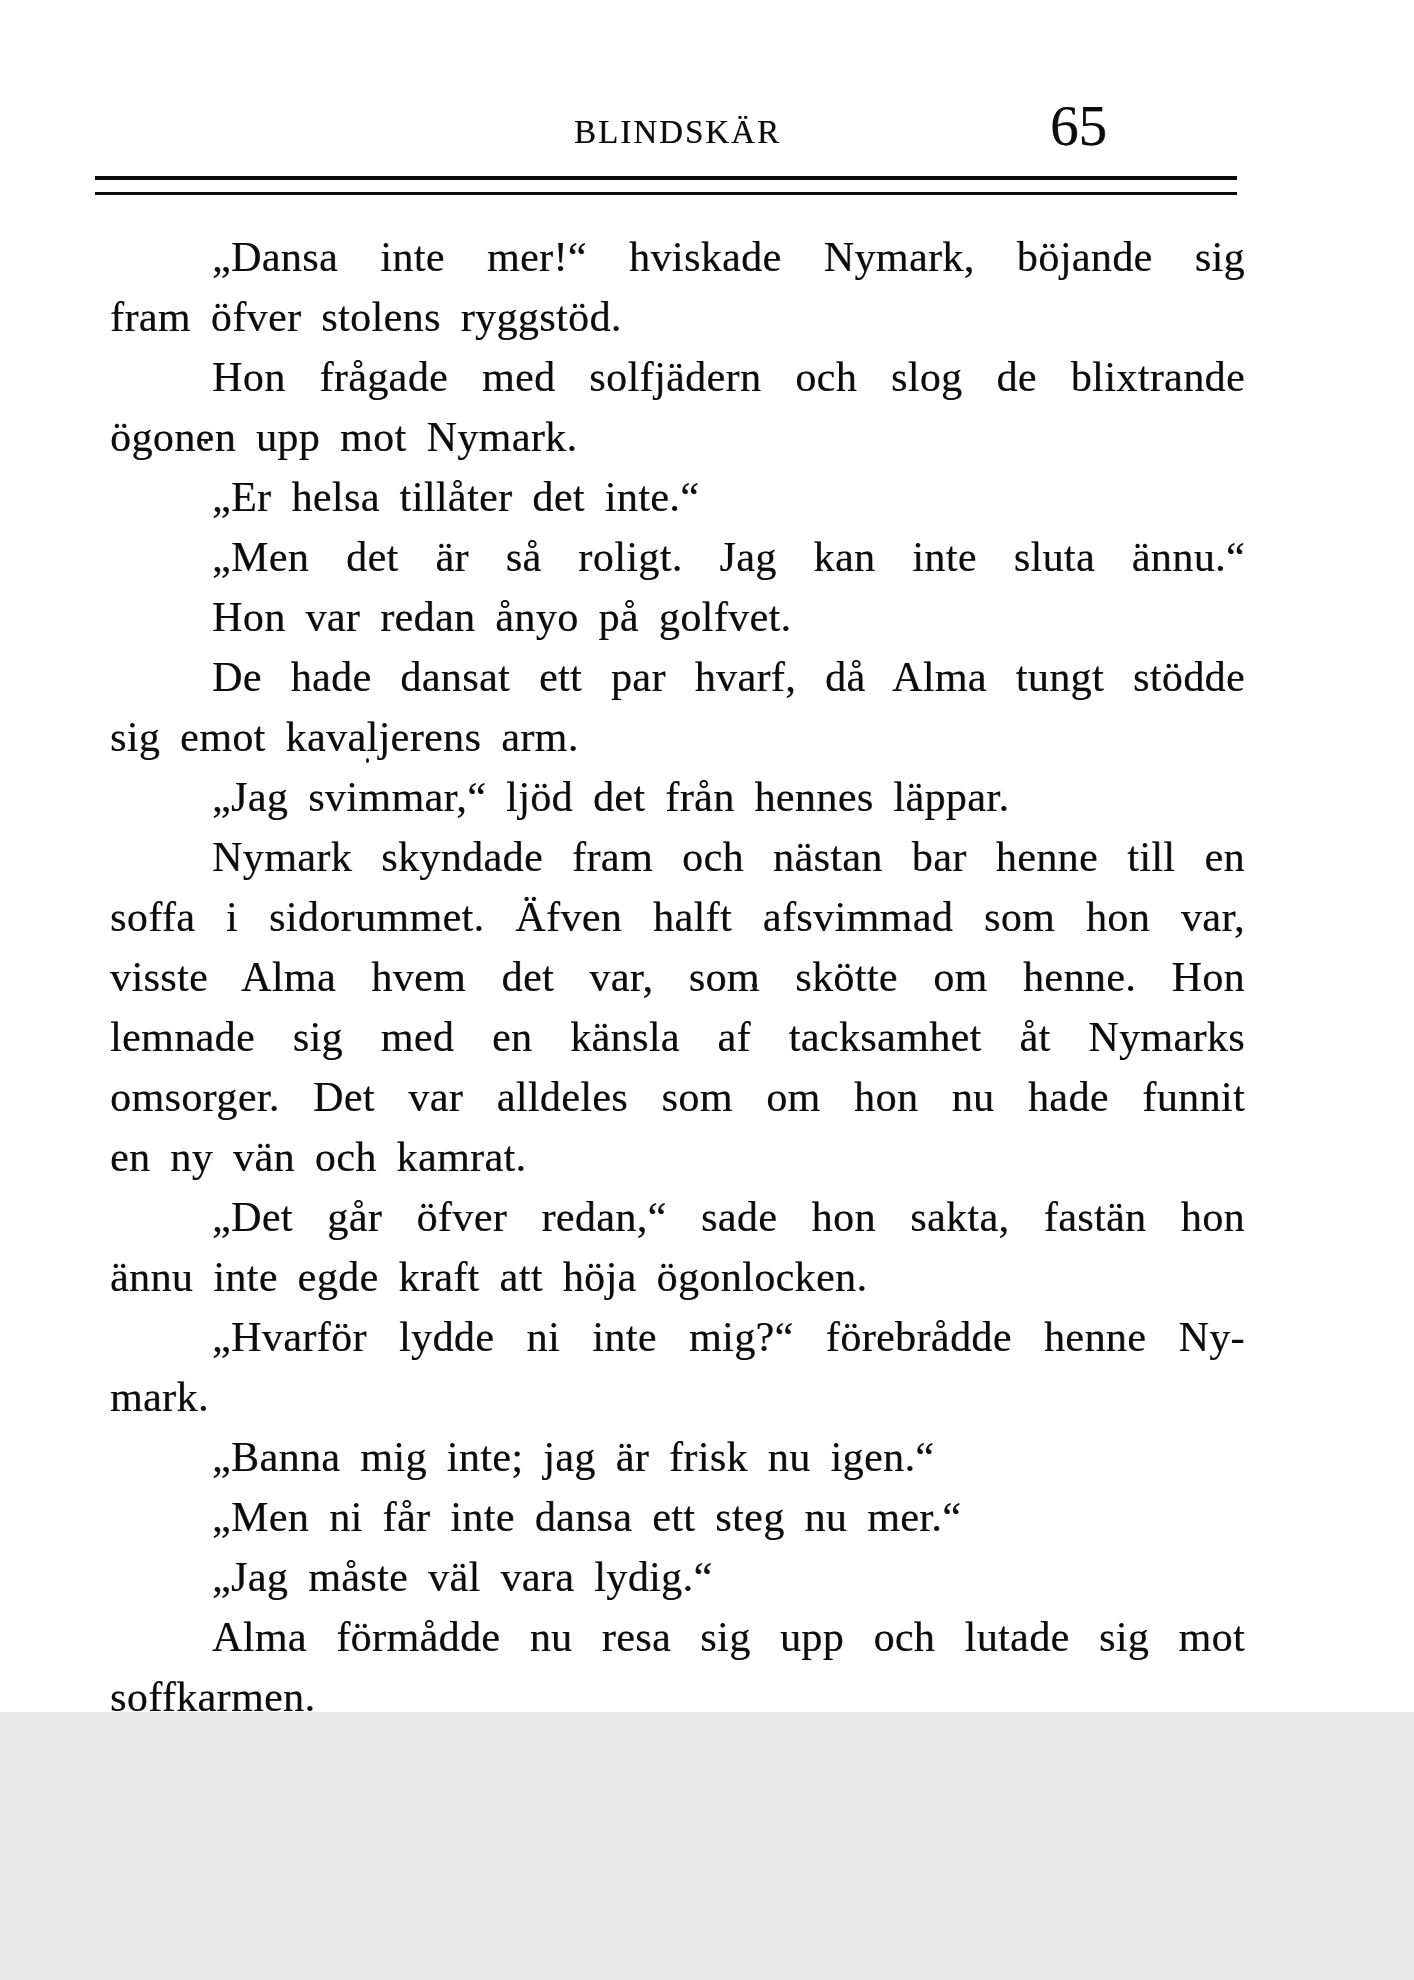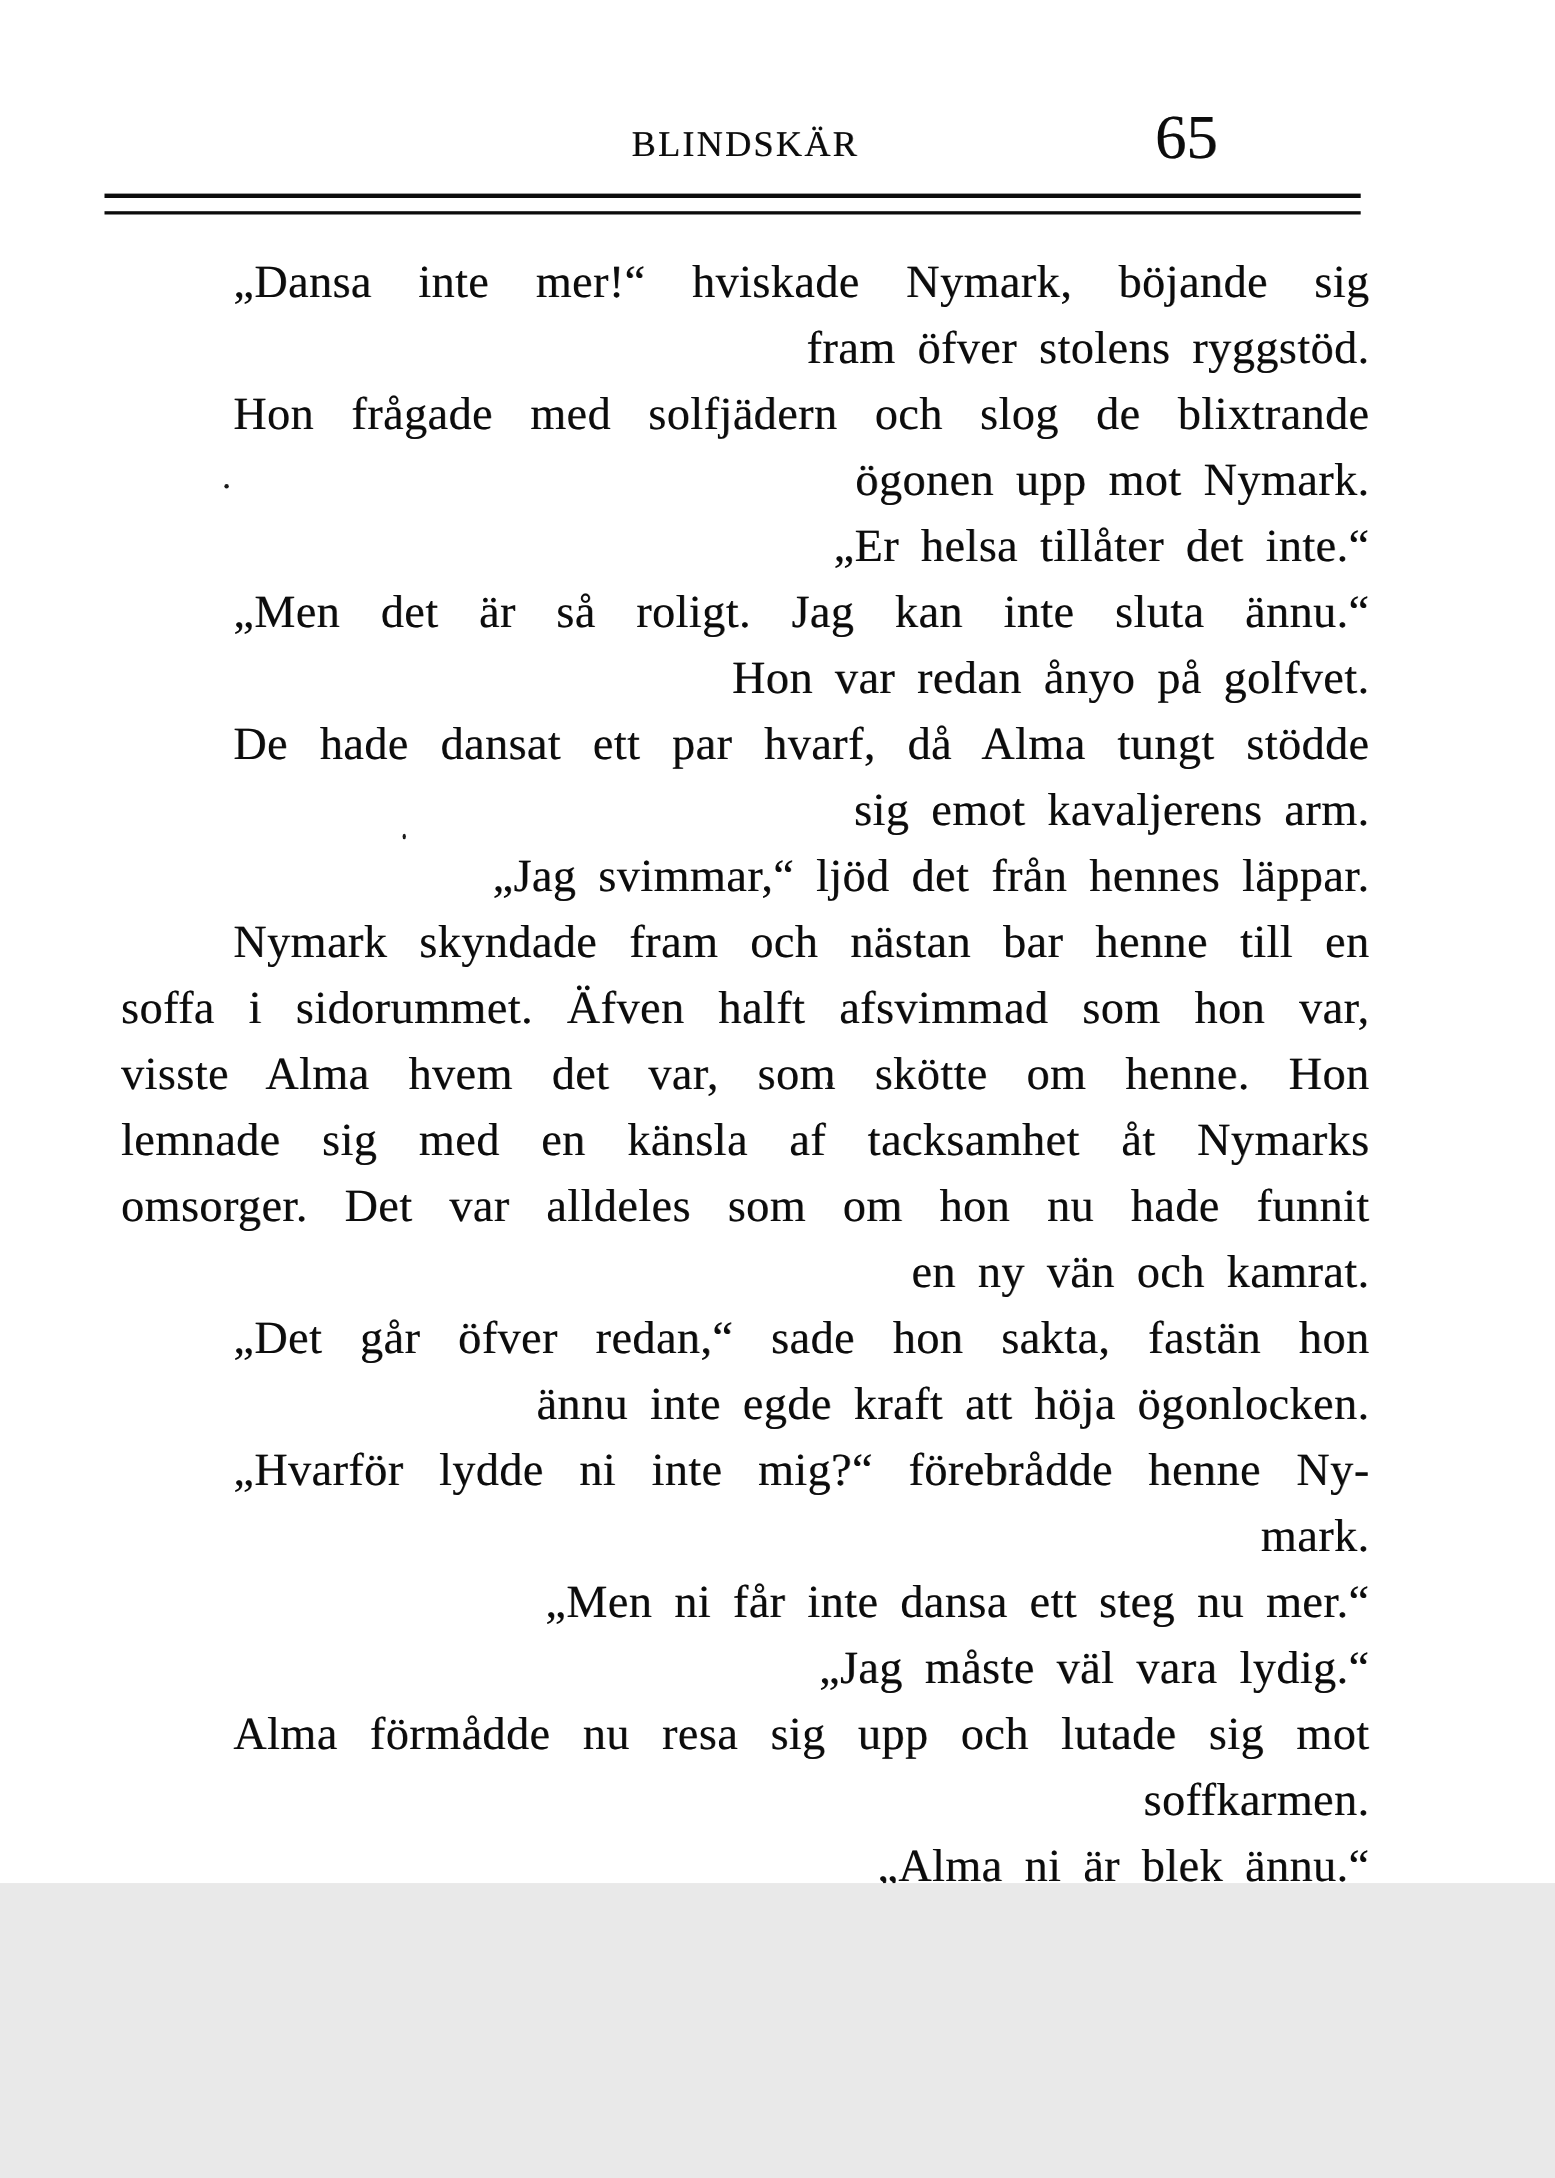--- a/index.html
+++ b/index.html
@@ -53,21 +53,21 @@
     top: 227px;
     width: 1135px;
   }
   .line {
     height: 60px;
     line-height: 60px;
     font-size: 42px;
     word-spacing: 9px;
     letter-spacing: 0.4px;
     white-space: nowrap;
-    text-align: right;
+    text-align: left;
     text-shadow: 0.5px 0 0 rgba(0,0,0,0.5);
   }
   .line.justify {
     white-space: normal;
     text-align: justify;
     text-align-last: justify;
   }
   .line.indent {
     padding-left: 102px;
   }
@@ -117,20 +117,21 @@
       <div class="line indent justify">Nymark skyndade fram och nästan bar henne till en</div>
       <div class="line justify">soffa i sidorummet. Äfven halft afsvimmad som hon var,</div>
       <div class="line justify">visste Alma hvem det var, som skötte om henne. Hon</div>
       <div class="line justify">lemnade sig med en känsla af tacksamhet åt Nymarks</div>
       <div class="line justify">omsorger. Det var alldeles som om hon nu hade funnit</div>
       <div class="line">en ny vän och kamrat.</div>
       <div class="line indent justify">„Det går öfver redan,“ sade hon sakta, fastän hon</div>
       <div class="line">ännu inte egde kraft att höja ögonlocken.</div>
       <div class="line indent justify">„Hvarför lydde ni inte mig?“ förebrådde henne Ny-</div>
       <div class="line">mark.</div>
+      <div class="line indent">„Banna mig inte; jag är frisk nu igen.“</div>
       <div class="line indent">„Men ni får inte dansa ett steg nu mer.“</div>
       <div class="line indent">„Jag måste väl vara lydig.“</div>
       <div class="line indent justify">Alma förmådde nu resa sig upp och lutade sig mot</div>
       <div class="line">soffkarmen.</div>
       <div class="line indent">„Alma ni är blek ännu.“</div>
     </div>
 
   <div class="signature-mark">5</div>
 
   <div class="speck" style="left:204px; top:440px; width:4px; height:4px;"></div>

